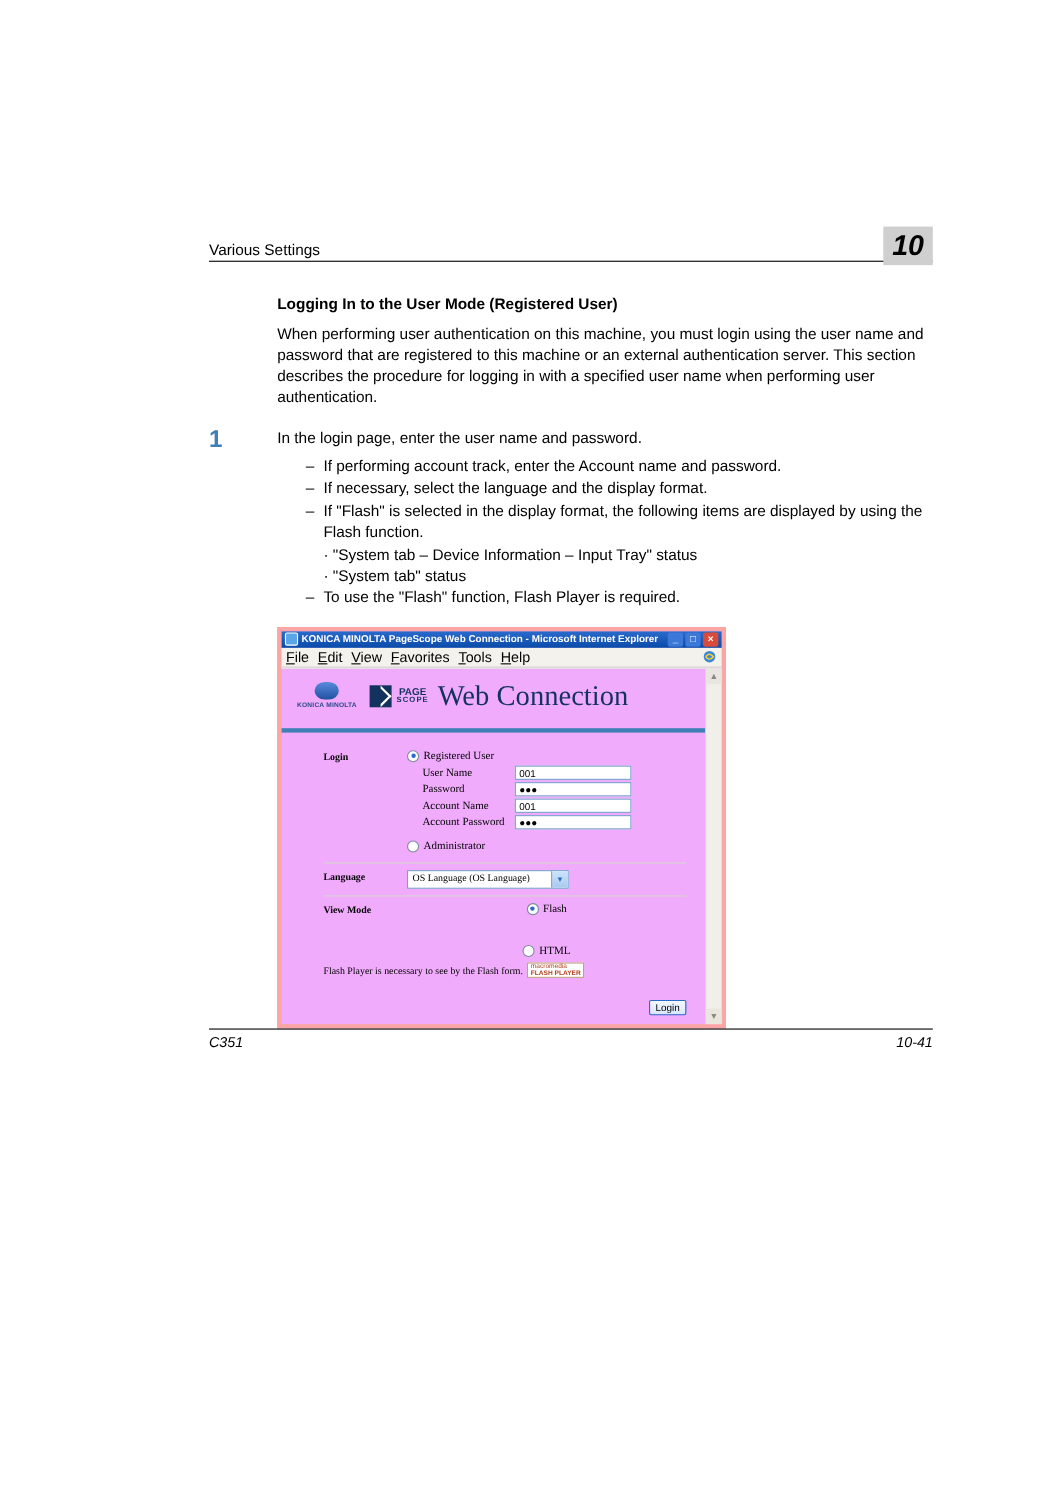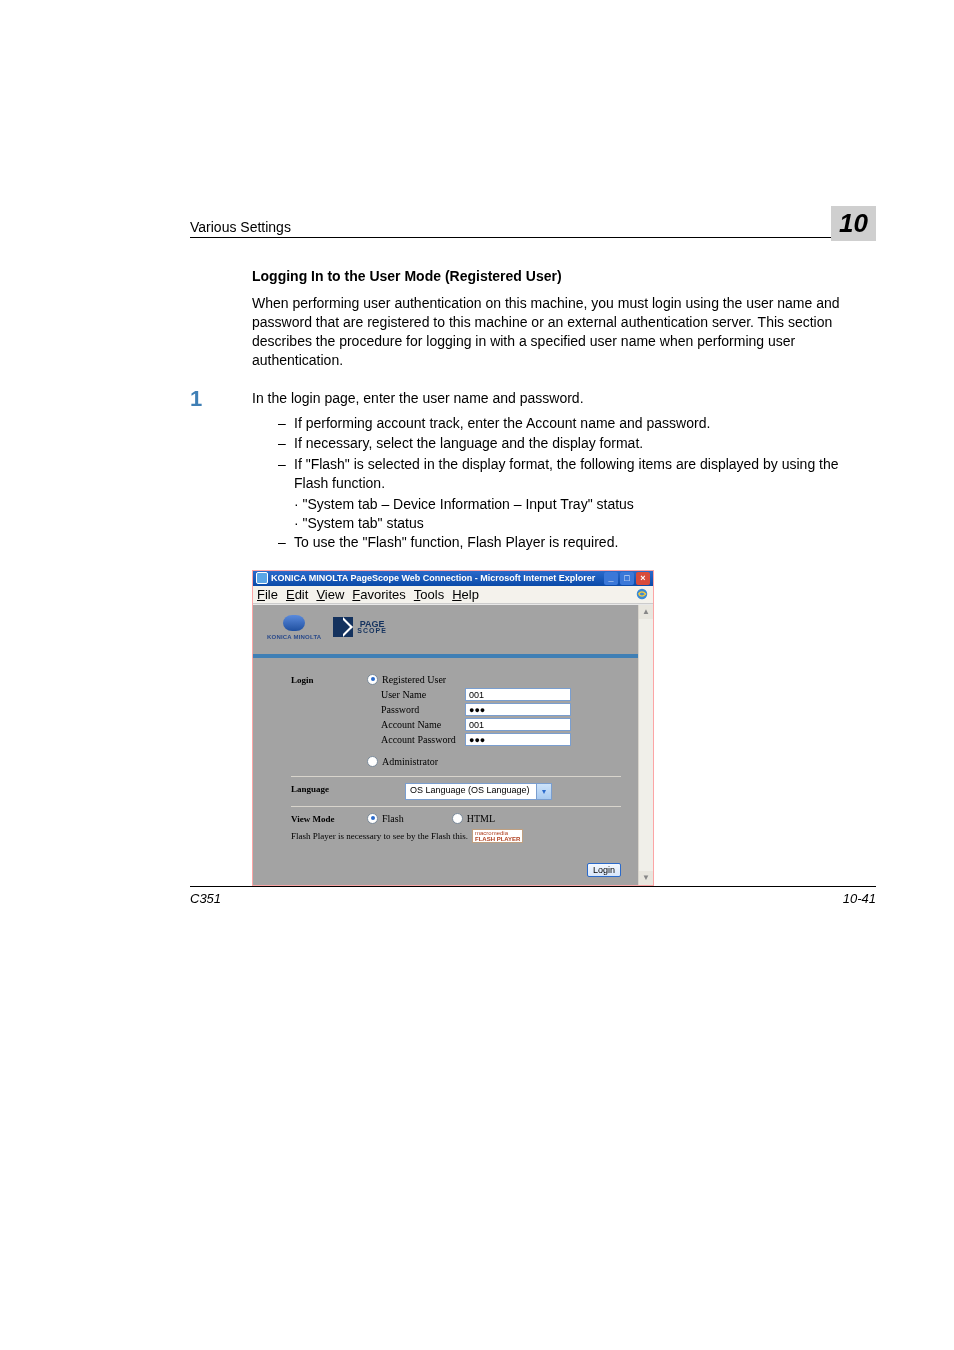--- a/index.html
+++ b/index.html
@@ -5,21 +5,21 @@
   body {
     margin: 0;
     padding: 0;
     background: #fff;
     font-family: Arial, Helvetica, sans-serif;
     font-size: 14px;
     color: #000;
     width: 954px;
   }
   .page {
-    padding: 200px 78px 90px 190px;
+    padding: 200px 106px 90px 190px;
     box-sizing: border-box;
     width: 954px;
   }
   .header-row {
     display: flex;
     justify-content: space-between;
     align-items: flex-end;
     border-bottom: 1px solid #000;
     padding-bottom: 2px;
     margin-bottom: 30px;
@@ -75,25 +75,25 @@
     content: "–";
     position: absolute;
     left: 0;
   }
   .dot-sub {
     padding-left: 16px;
     line-height: 1.35;
   }
   .screenshot {
     margin-top: 16px;
-    border: 1px solid #fca5a5;
+    border: 4px solid #fca5a5;
     width: 400px;
     font-family: Tahoma, Arial, sans-serif;
     font-size: 9px;
-    background: #a3a3a3;
+    background: #f0abfc;
     margin-left: 0;
   }
   .titlebar {
     background: linear-gradient(#2a6acb, #0a4aa8);
     color: #fff;
     display: flex;
     align-items: center;
     justify-content: space-between;
     padding: 1px 3px;
     font-size: 9px;
@@ -253,35 +253,34 @@
     line-height:13px;
     background:#fff;
     overflow:hidden;
     box-sizing:border-box;
   }
   .select-box {
     display:inline-flex;
     border:1px solid #7a9ecf;
     height:15px;
     font-size:9px;
-    font-family: Liberation Sans, sans-serif;
+    font-family: Liberation Serif, serif;
     background:#fff;
-    margin-left:38px;
   }
   .select-box .sel-text {
     padding: 1px 4px;
     width: 122px;
   }
   .select-box .sel-arrow {
     width:14px; background: linear-gradient(#cde3fa,#a8caf0);
     display:flex; align-items:center; justify-content:center;
     color:#2a6acb; font-size:8px;
     border-left:1px solid #7a9ecf;
   }
-  .vm-row { display:flex; align-items:center; gap: 48px; }
+  .vm-row { display:flex; align-items:center; gap: 24px; flex-direction: column; }
   .flash-note {
     font-size:9px; font-family:'Times New Roman',serif;
     display:flex; align-items:center; gap:4px;
     margin-top:2px;
   }
   .flash-badge {
     border:1px solid #c0a080;
     background:#fff;
     padding:0 2px;
     font-size:6px; color:#b04020;
@@ -377,20 +376,21 @@
           <div class="km-logo">
             <div class="km-logo-mark"></div>
             <div class="km-logo-text">KONICA MINOLTA</div>
           </div>
           <div class="pagescope">
             <div class="ps-icon"></div>
             <div class="ps-text">
               <span>PAGE</span>
               <span class="sub">SCOPE</span>
             </div>
+            <span class="wc-title">Web Connection</span>
           </div>
         </div>
 
         <div class="form-area">
           <div class="section-row">
             <div class="section-label">Login</div>
             <div class="section-body">
               <div class="radio-row">
                 <span class="radio sel"></span>
                 <span>Registered User</span>
@@ -435,21 +435,21 @@
                 <span class="radio-row">
                   <span class="radio sel"></span>
                   <span>Flash</span>
                 </span>
                 <span class="radio-row">
                   <span class="radio"></span>
                   <span>HTML</span>
                 </span>
               </div>
               <div class="flash-note" style="margin-left:-76px;">
-                <span>Flash Player is necessary to see by the Flash this.</span>
+                <span>Flash Player is necessary to see by the Flash form.</span>
                 <span class="flash-badge">
                   <div>macromedia</div>
                   <div style="font-weight:bold;">FLASH PLAYER</div>
                 </span>
               </div>
             </div>
           </div>
         </div>
 
         <div class="login-btn-row">

